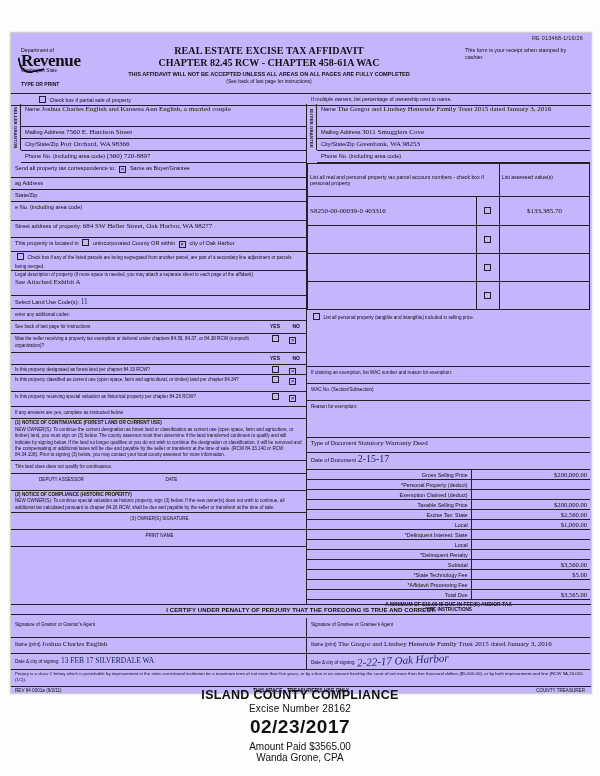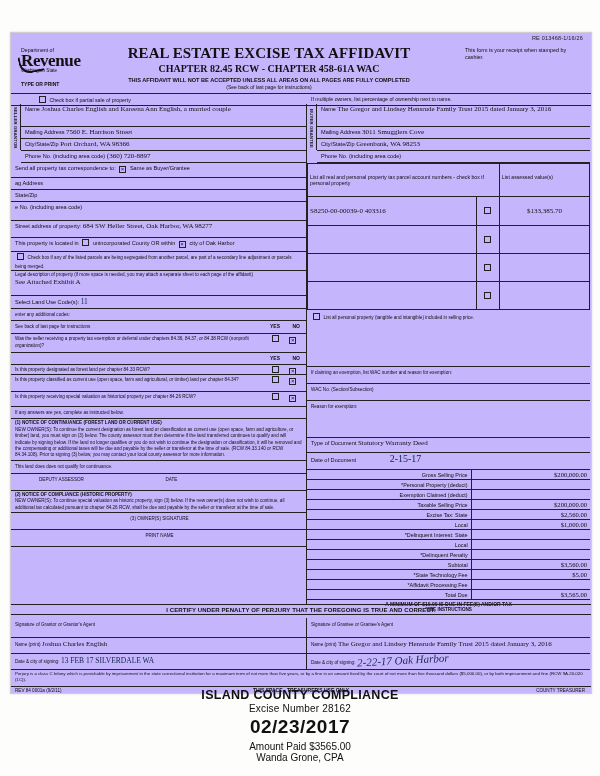--- a/index.html
+++ b/index.html
@@ -78,21 +78,21 @@
     transform: rotate(-12deg);
   }
   .title-block {
     position: absolute;
     left: 108px; top: 0px;
     width: 300px;
     text-align: center;
   }
   .title-block .t1 {
     font-family: "Liberation Serif", serif;
-    font-size: 15px;
+    font-size: 10px;
     font-weight: bold;
     letter-spacing: 0.1px;
   }
   .title-block .t2 {
     font-family: "Liberation Serif", serif;
     font-size: 10px;
     font-weight: bold;
     margin-top: 1px;
   }
   .title-block .t3 {
@@ -555,21 +555,21 @@
       <div class="fld" style="height:34px;">
         <span class="tiny">Reason for exemption:</span>
       </div>
 
       <div class="fld" style="height:12px;">
         <span class="lbl">Type of Document</span>
         <span class="val">Statutory Warranty Deed</span>
       </div>
       <div class="fld" style="height:14px;">
         <span class="lbl">Date of Document</span>
-        <span class="hand" style="font-size:10px;margin-left:32px;">2-15-17</span>
+        <span class="hand" style="font-size:10px;">2-15-17</span>
       </div>
 
       <table class="money">
         <tbody>
             <tr>
           <td class="lbl">Gross Selling Price</td>
           <td class="amt">$200,000.00</td>
         </tr>
         <tr>
           <td class="lbl">*Personal Property (deduct)</td>

